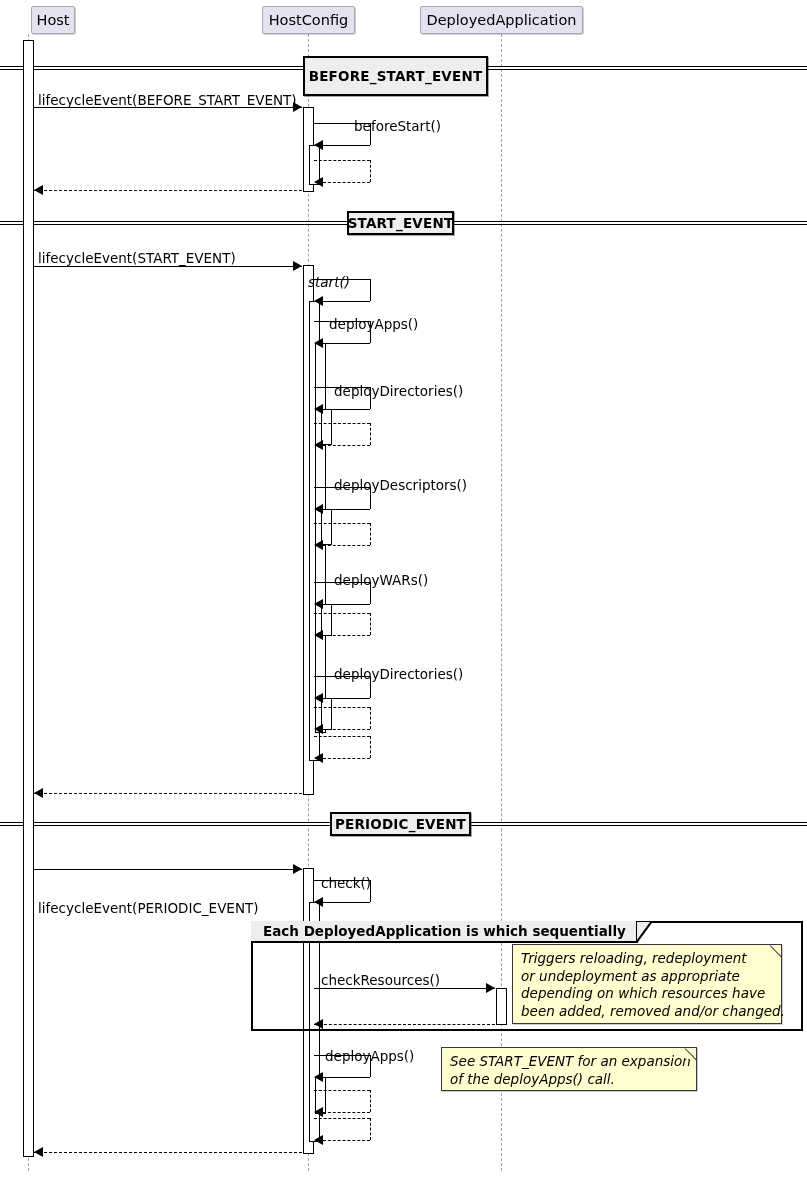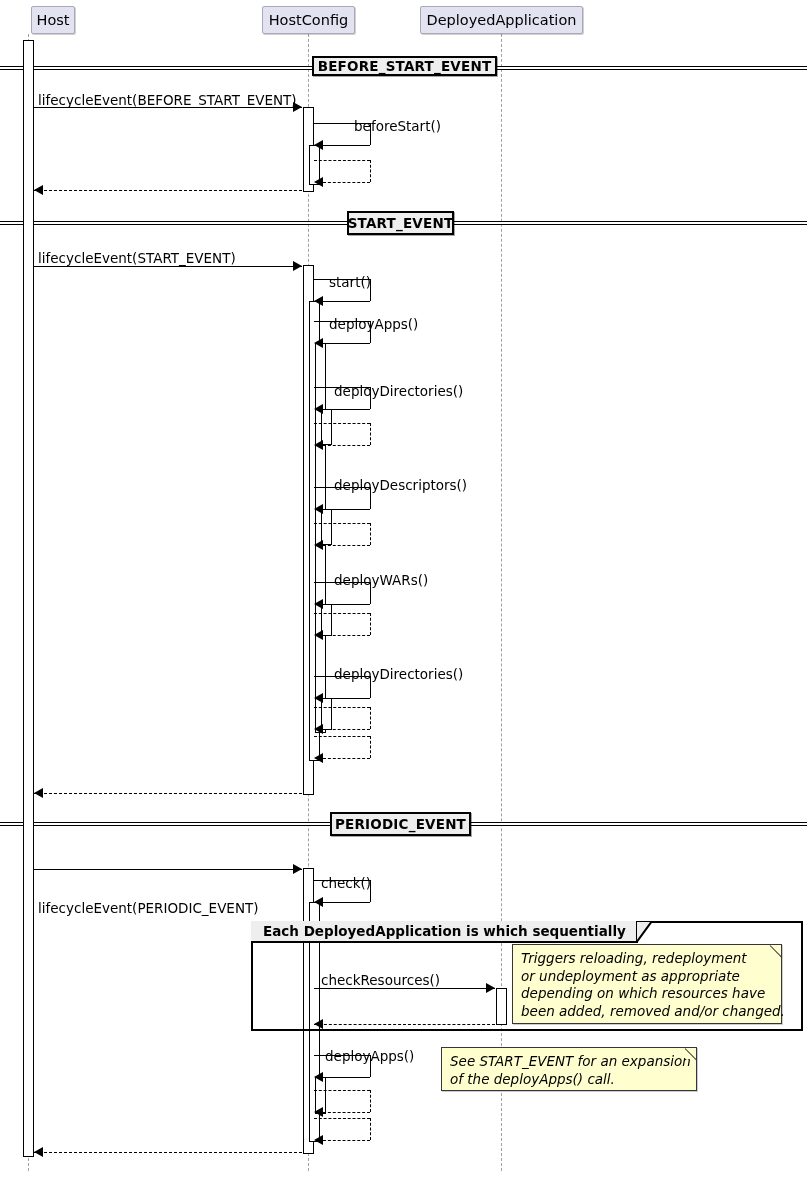--- a/index.html
+++ b/index.html
@@ -153,21 +153,21 @@
     <div style="position: absolute; left: 0px; top: 0px;">
       <div class="msg-line" style="left: 34px; top: 266px; width: 268px;"></div>
       <div class="arrow-r" style="left: 293px; top: 261px;"></div>
       <div class="msg-label" style="left: 38px; top: 250px;">lifecycleEvent(START_EVENT)</div>
     </div>
     <div style="position: absolute; left: 0px; top: 0px;">
       <div class="msg-line" style="left: 314px; top: 279px; width: 56px;"></div>
       <div class="msg-vert" style="left: 370px; top: 279px; height: 22px;"></div>
       <div class="msg-line" style="left: 323px; top: 301px; width: 47px;"></div>
       <div class="arrow-l" style="left: 314px; top: 296px;"></div>
-      <div class="msg-label" style="left: 329px; top: 274px;">start()</div>
+      <div class="msg-label" style="left: 308px; top: 274px; font-style: italic;">start()</div>
     </div>
     <div style="position: absolute; left: 0px; top: 0px;">
       <div class="msg-line" style="left: 314px; top: 321px; width: 56px;"></div>
       <div class="msg-vert" style="left: 370px; top: 321px; height: 22px;"></div>
       <div class="msg-line" style="left: 323px; top: 343px; width: 47px;"></div>
       <div class="arrow-l" style="left: 314px; top: 338px;"></div>
       <div class="msg-label" style="left: 329px; top: 316px;">deployApps()</div>
     </div>
     <div style="position: absolute; left: 0px; top: 0px;">
       <div class="msg-line" style="left: 314px; top: 387px; width: 56px;"></div>
@@ -275,21 +275,21 @@
       <div class="msg-line dashed" style="left: 34px; top: 1152px; width: 268px;"></div>
       <div class="arrow-l" style="left: 34px; top: 1147px;"></div>
     </div>
     <div class="group-frame" style="left: 251px; top: 921px; width: 552px; height: 110px;"></div>
     <div class="group-tab" style="left: 251px; top: 921px; width: 387px; height: 22px;">
       <span>Each DeployedApplication is which sequentially</span>
     </div>
     <div style="position: absolute; left: 636px; top: 921px; width: 16px; height: 22px; overflow: hidden;"><svg width="16" height="22">
         <polygon points="0,0 16,0 0,22" fill="#EEEEEE" stroke="#000" stroke-width="2"></polygon>
       </svg></div>
-    <div class="divider-box" style="left: 312px; top: 56px; width: 185px; height: 20px;">BEFORE_START_EVENT</div>
+    <div class="divider-box" style="left: 303px; top: 56px; width: 185px; height: 40px;">BEFORE_START_EVENT</div>
     <div class="divider-box" style="left: 347px; top: 211px; width: 107px; height: 24px;">START_EVENT</div>
     <div class="divider-box" style="left: 330px; top: 812px; width: 141px; height: 24px;">PERIODIC_EVENT</div>
     <div class="note" style="left: 512px; top: 944px; width: 270px; height: 80px;">
       <span class="note-line">Triggers reloading, redeployment</span>
       <span class="note-line">or undeployment as appropriate</span>
       <span class="note-line">depending on which resources have</span>
       <span class="note-line">been added, removed and/or changed.</span>
     </div>
     <div class="note-fold" style="left: 770px; top: 945px;"></div>
     <div class="note-fold-line" style="left: 770px; top: 945px;"></div>

